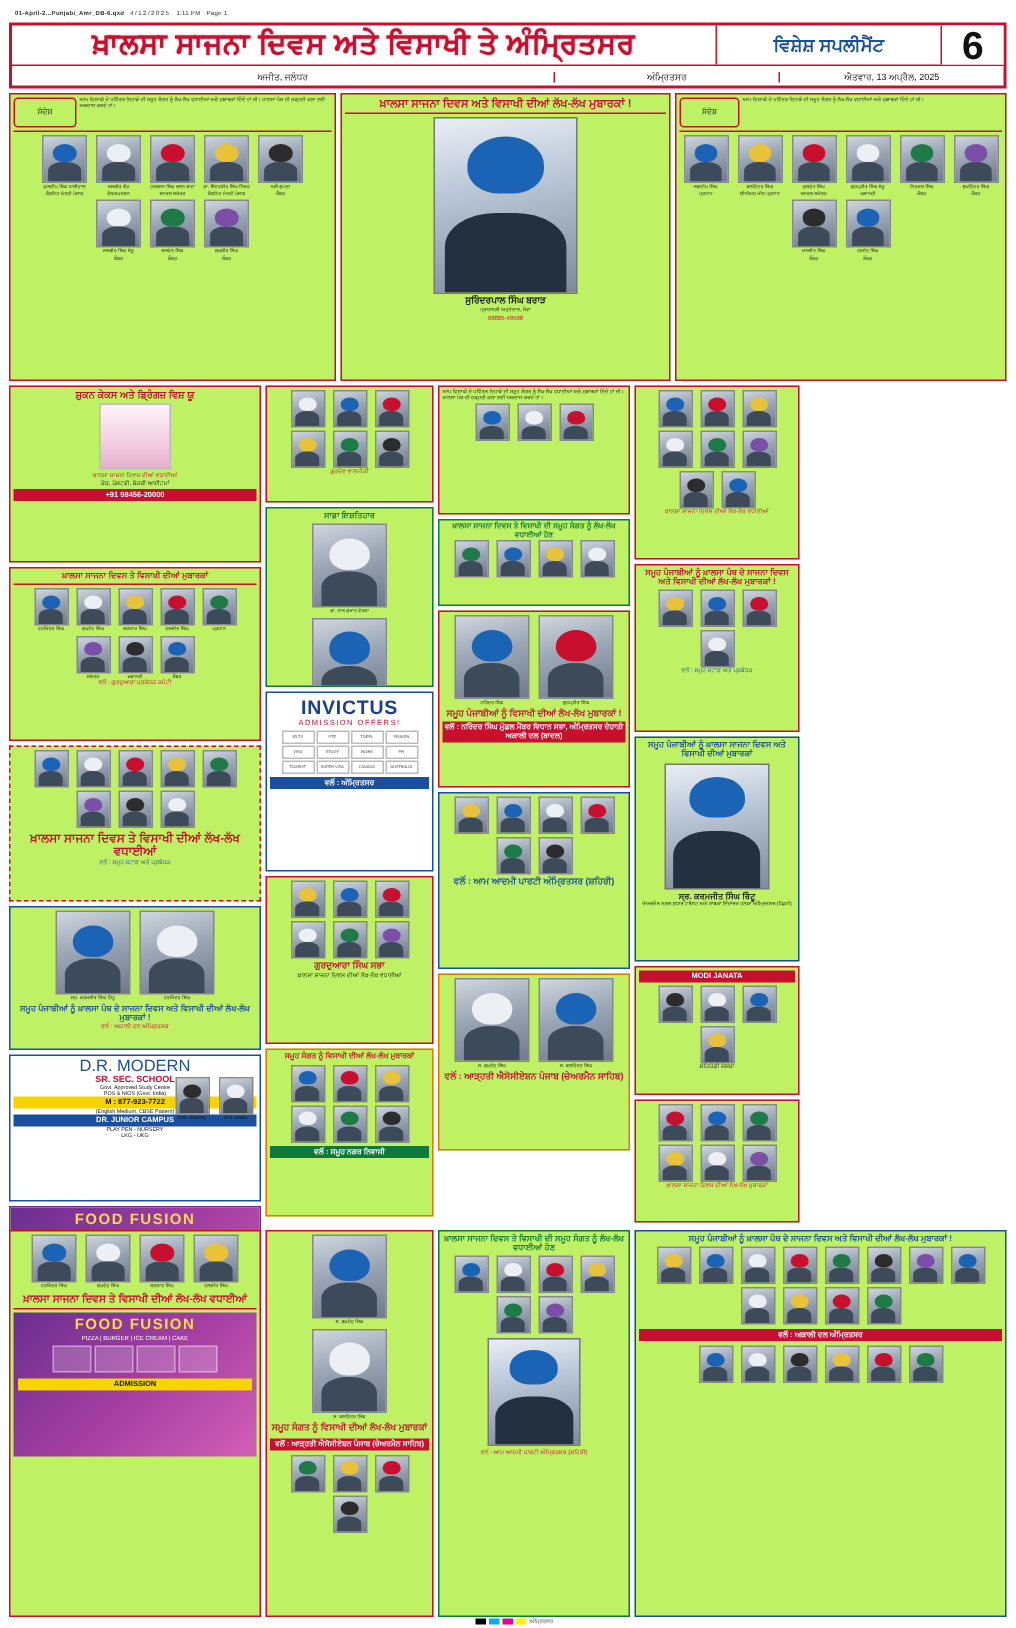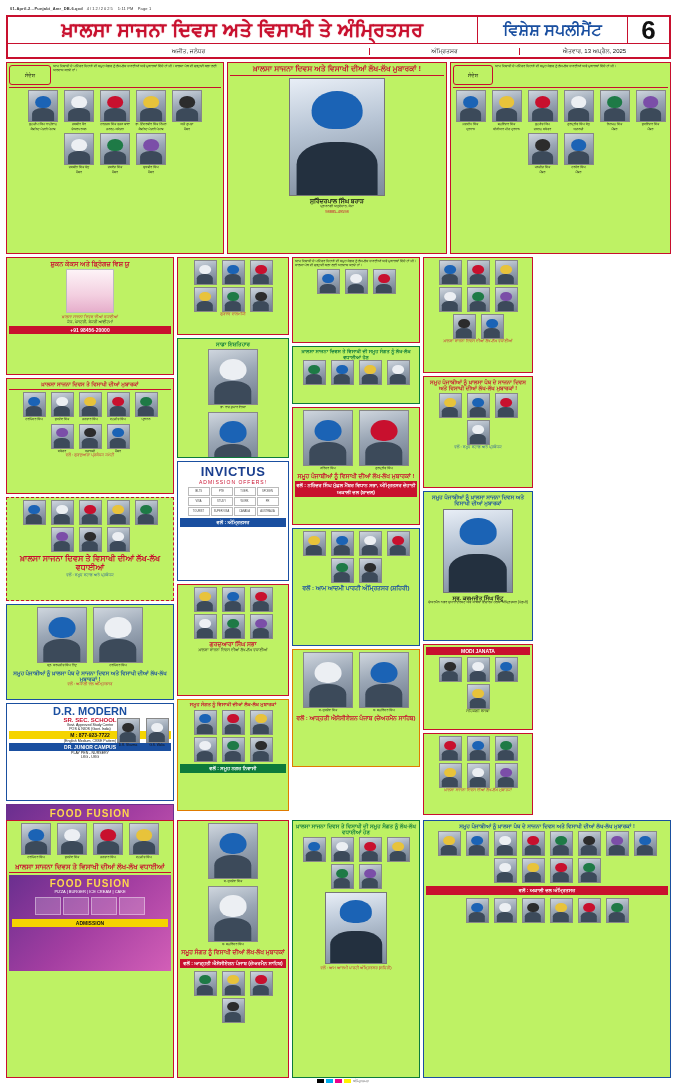--- a/index.html
+++ b/index.html
@@ -31,21 +31,21 @@
   .masthead-top {
     display:flex; align-items:stretch; height:27px; border-bottom:1px solid #c8102e;
   }
   .mast-title {
     flex:1; display:flex; align-items:center; justify-content:center;
     color:#c8102e; font-weight:bold; font-size:19px; letter-spacing:.5px;
     text-shadow:0 0 1px #c8102e;
   }
   .mast-supp {
     width:150px; display:flex; align-items:center; justify-content:center;
-    color:#1a4fa0; font-weight:bold; font-size:16px; border-left:1px solid #c8102e;
+    color:#1a4fa0; font-weight:bold; font-size:12px; border-left:1px solid #c8102e;
   }
   .mast-num {
     width:42px; background:#fff; border-left:1px solid #c8102e;
     display:flex; align-items:center; justify-content:center;
     font-size:26px; font-weight:bold; color:#111;
   }
   .masthead-bot { display:flex; height:15px; font-size:6px; align-items:center; }
   .mast-edition { flex:1; text-align:center; color:#111; }
   .mast-city { width:150px; text-align:center; color:#111; border-left:1px solid #c8102e;}
   .mast-date { width:150px; text-align:center; color:#111; border-left:1px solid #c8102e;}
@@ -122,21 +122,21 @@
 
   .invictus {
     background:#fff; text-align:center;
   }
   .inv-title { font-size:13px; font-weight:bold; color:#1a3f8f; letter-spacing:.5px; }
   .inv-sub { font-size:5px; color:#c8102e; letter-spacing:1px; }
   .inv-grid { display:flex; flex-wrap:wrap; gap:1px; justify-content:center; margin-top:2px; }
   .inv-grid div { width:22px; height:9px; border:1px solid #bbb; font-size:2.6px; display:flex; align-items:center; justify-content:center; color:#444;}
 
   .school-box { background:#fff; }
-  .school-title { color:#1a4fa0; font-weight:bold; font-size:11px; text-align:center; line-height:1; }
+  .school-title { color:#1a4fa0; font-weight:normal; font-size:11px; text-align:center; line-height:1; }
   .school-sub { color:#c8102e; font-weight:bold; font-size:6px; text-align:center; }
   .school-line { font-size:3.6px; text-align:center; }
   .yellowbar { background:#f5d400; color:#111; font-weight:bold; font-size:5px; text-align:center; padding:1px; }
   .bluebar { background:#1a4fa0; color:#fff; font-weight:bold; font-size:5px; text-align:center; padding:1px; }
   .redbar { background:#c8102e; color:#fff; font-weight:bold; font-size:5px; text-align:center; padding:1px; }
   .greenbar { background:#0d7a3b; color:#fff; font-weight:bold; font-size:5px; text-align:center; padding:1px; }
 
   .foodfusion {
     background:linear-gradient(135deg,#6a2f8f 0%,#a33ea1 50%,#d35fb7 100%);
     color:#fff; text-align:center; padding:3px; position:relative;

